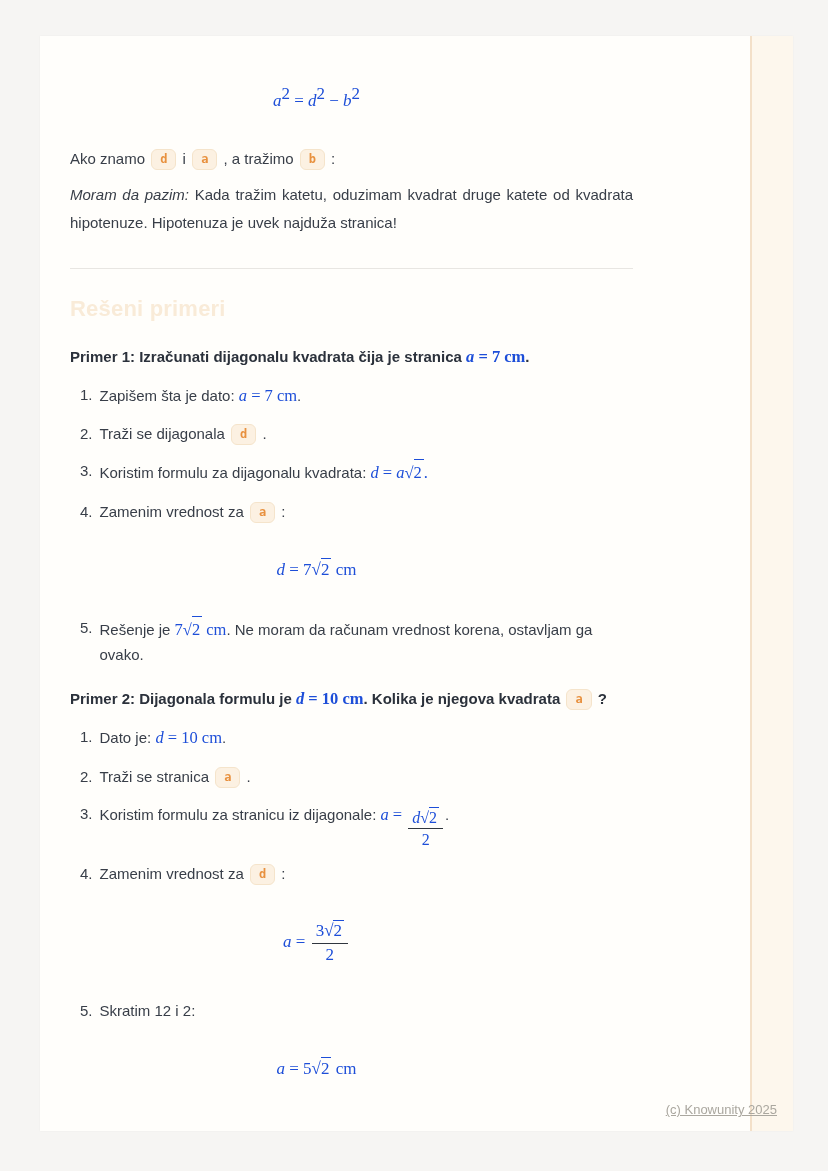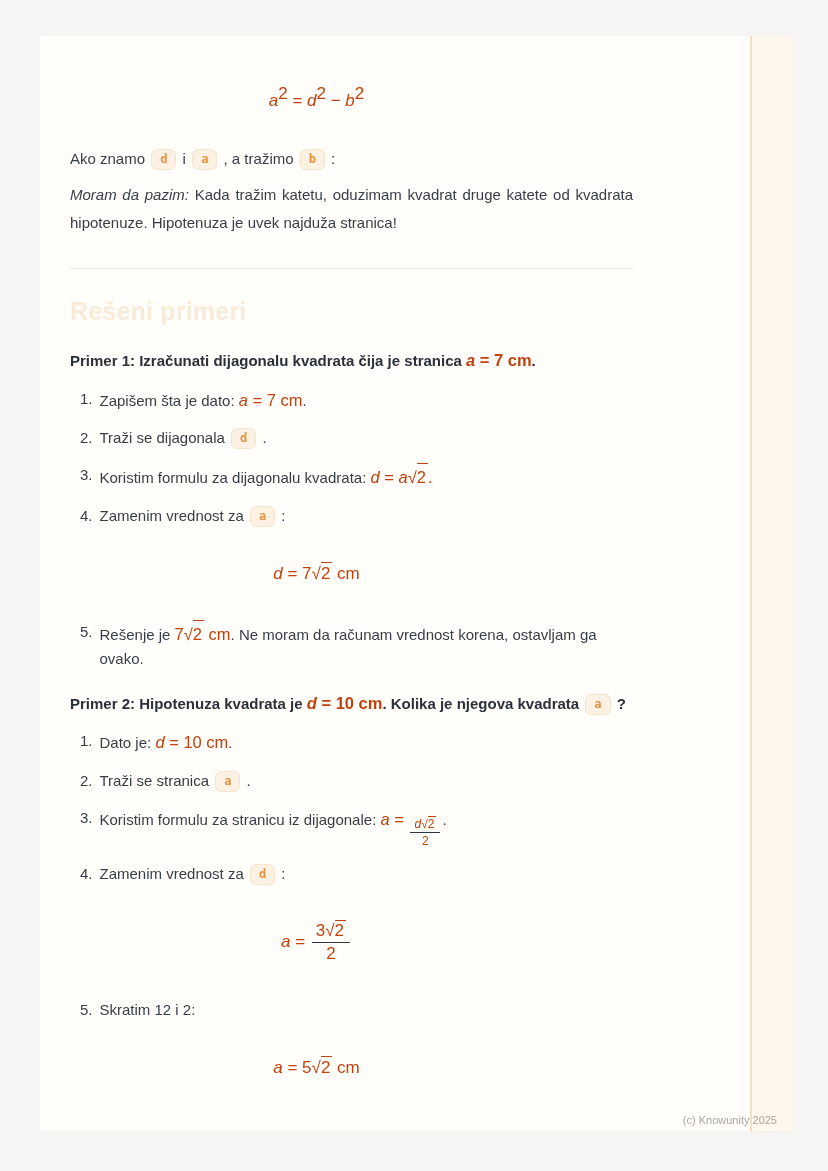--- a/index.html
+++ b/index.html
@@ -34,66 +34,66 @@
     position:relative;z-index:1;
     padding:20px 160px 40px 30px; 
   }
   .para{margin:16px 0 10px;}
   .para.justify{text-align:justify;line-height:1.9;margin:0;}
   .example-title{margin:19px 0 6px;font-weight:bold;color:#2b313b;}
   strong{font-weight:bold;color:#2b313b;}
   em{}
   h2.section-heading{
     color:var(--heading-color);
-    font-size:25px;font-weight:800;
+    font-size:22px;font-weight:800;
     margin:26px 0 20px;line-height:1.3;
     letter-spacing:0.2px;
   }
   hr.divider{border:none;border-top:1px solid var(--divider);margin:30px 0 0;}
   .list-item{display:flex;margin:13px 0;padding-left:10px;}
   .li-num{flex:none;margin-right:7px;}
   .li-content{flex:1 1 auto;}
   
-  .mi,.m,.sqrt,.msup{font-family:Liberation Sans, sans-serif;font-size:1.1em;color:#c2410c;}
+  .mi,.m,.sqrt,.msup{font-family:Liberation Serif, serif;font-size:1.1em;color:#1d4ed8;}
   .mi{font-style:italic;}
   .mexp{font-size:0.62em;font-style:normal;}
   .msup sup{line-height:0;}
   .sqrt{white-space:nowrap;}
   .sqrt-sym{display:inline-block;}
   .sqrt-rad{display:inline-block;border-top:1.3px solid currentColor;padding:0 2px 0 0;}
   .math-display{
     text-align:center;
     margin:34px 70px 34px 0;
     font-size:17px;color:#30363e;line-height:1.35;
   }
   .math-display .mi,.math-display .m,.math-display .sqrt,.math-display .msup{font-size:1em;}
   .frac{
     display:inline-flex;flex-direction:column;align-items:center;
     vertical-align:middle;line-height:1.2;text-align:center;margin:0 2px;
     font-family:"Liberation Serif","DejaVu Serif",serif;color:#30363e;
   }
   .frac-num{padding:0 4px 1px;}
   .frac-den{border-top:1px solid currentColor;padding:1px 4px 0;align-self:stretch;}
-  .frac.small{font-size:12px;vertical-align:-3px;}
+  .frac.small{font-size:16px;vertical-align:-3px;}
   .frac.small .mi,.frac.small .m,.frac.small .sqrt{font-size:1em;}
   
   .badge{
     display:inline-block;
     background:var(--badge-bg);
     border:1px solid var(--badge-border);
     border-radius:6px;
     color:var(--badge-text);
     font-family:"DejaVu Sans Mono","Liberation Mono",monospace;
     font-size:12px;font-weight:bold;
     padding:2px 8px;line-height:1.25;
     margin:0 2px;vertical-align:1px;
   }
   .footer{
-    position:absolute;right:16px;bottom:1px;z-index:2;
-    font-size:11px;color:var(--footer-text);
+    position:absolute;right:16px;bottom:10px;z-index:2;
+    font-size:13px;color:var(--footer-text);text-decoration:underline;
   }
 </style>
 </head>
 <body>
 
 <div class="card">
   <div class="margin-strip"></div>
   <div class="margin-line"></div>
   <div class="content" id="content">
       <div class="math-display"><span class="msup"><span class="mi">a</span><sup class="m mexp">2</sup></span><span class="m"> = </span><span class="msup"><span class="mi">d</span><sup class="m mexp">2</sup></span><span class="m"> − </span><span class="msup"><span class="mi">b</span><sup class="m mexp">2</sup></span></div>
@@ -116,21 +116,21 @@
       </div>
       <div class="list-item">
         <span class="li-num">4.</span>
         <div class="li-content">Zamenim vrednost za <span class="badge">a</span> :</div>
       </div>
       <div class="math-display"><span class="mi">d</span><span class="m"> = 7</span><span class="sqrt"><span class="sqrt-sym">√</span><span class="sqrt-rad">2</span></span><span class="m"> cm</span></div>
       <div class="list-item">
         <span class="li-num">5.</span>
         <div class="li-content">Rešenje je <span class="m">7</span><span class="sqrt"><span class="sqrt-sym">√</span><span class="sqrt-rad">2</span></span><span class="m"> cm</span>. Ne moram da računam vrednost korena, ostavljam ga ovako.</div>
       </div>
-      <p class="example-title"><strong class="bold-text">Primer 2: Hipotenuza kvadrata je </strong><span class="mi">d</span><span class="m"> = 10 cm</span><strong class="bold-text">. Kolika je njegova kvadrata </strong><span class="badge">a</span><strong class="bold-text"> ?</strong></p>
+      <p class="example-title"><strong class="bold-text">Primer 2: Dijagonala formulu je </strong><span class="mi">d</span><span class="m"> = 10 cm</span><strong class="bold-text">. Kolika je njegova kvadrata </strong><span class="badge">a</span><strong class="bold-text"> ?</strong></p>
       <div class="list-item">
         <span class="li-num">1.</span>
         <div class="li-content">Dato je: <span class="mi">d</span><span class="m"> = 10 cm</span>.</div>
       </div>
       <div class="list-item">
         <span class="li-num">2.</span>
         <div class="li-content">Traži se stranica <span class="badge">a</span> .</div>
       </div>
       <div class="list-item">
         <span class="li-num">3.</span>

